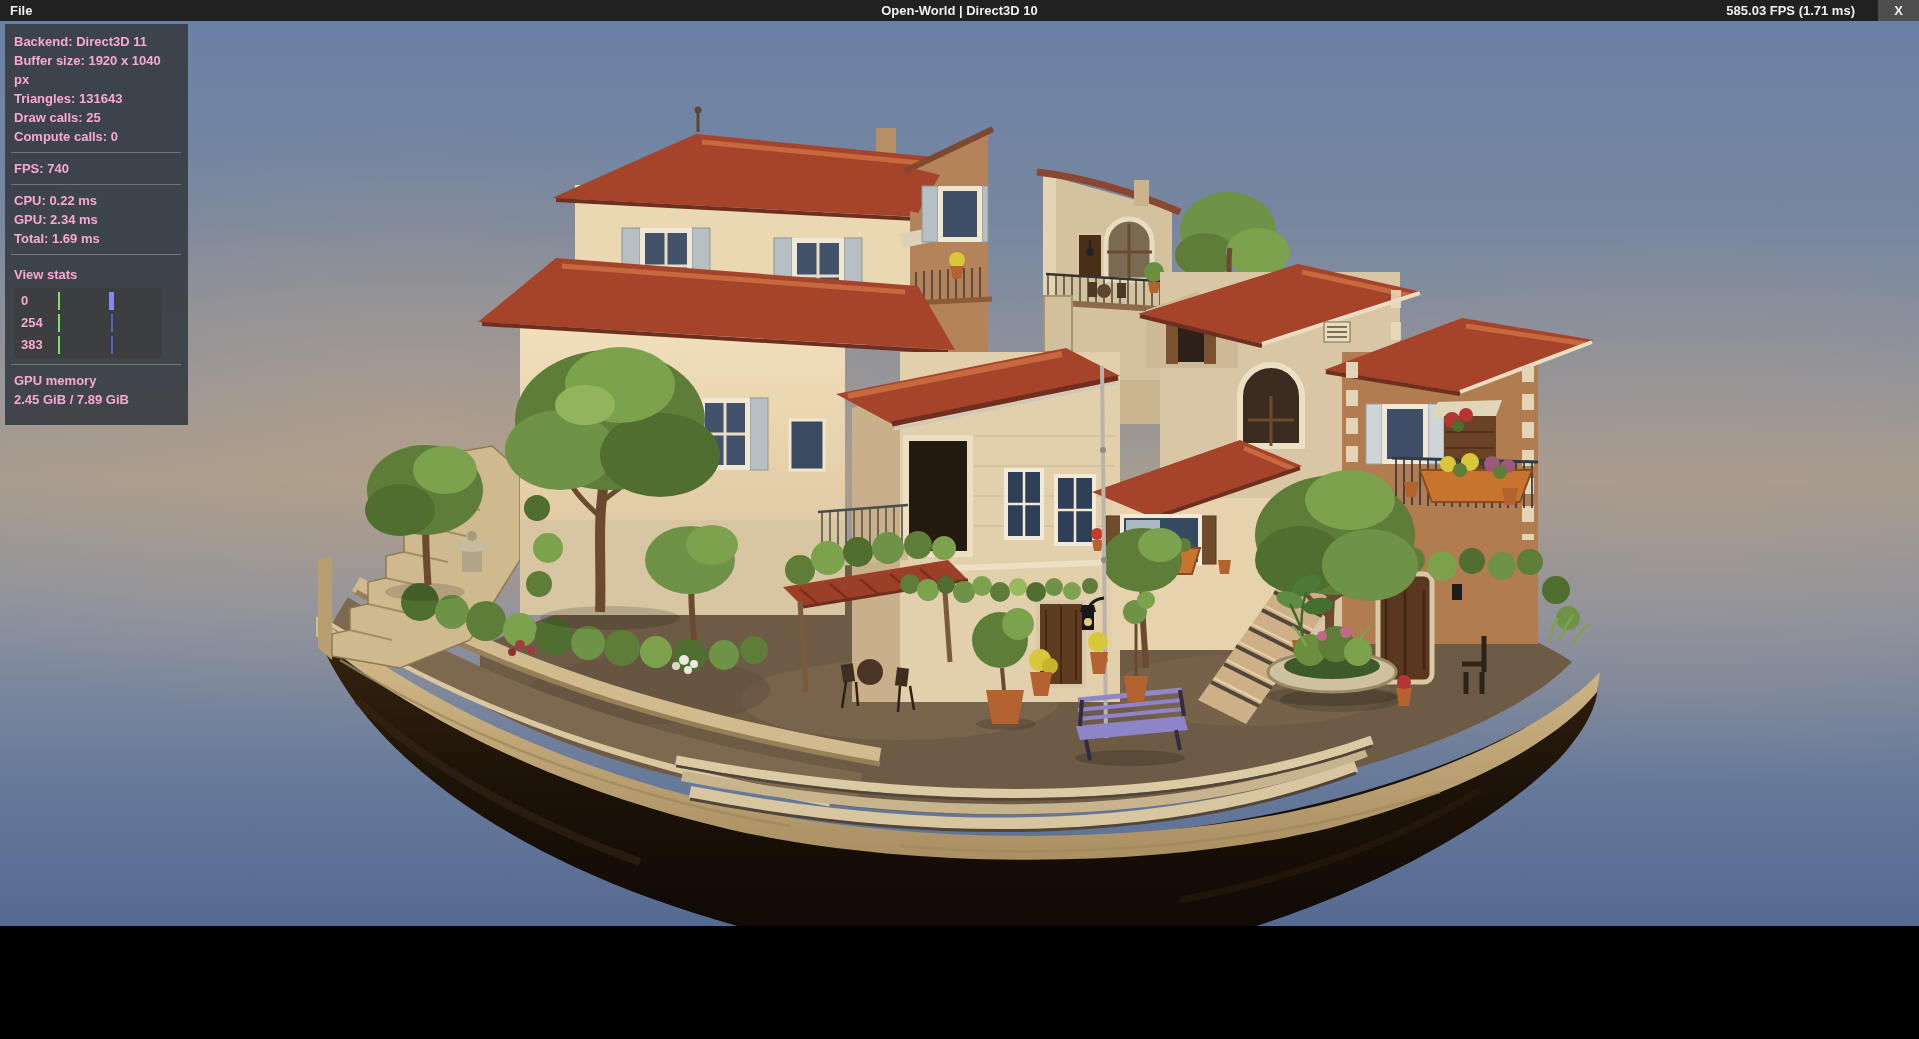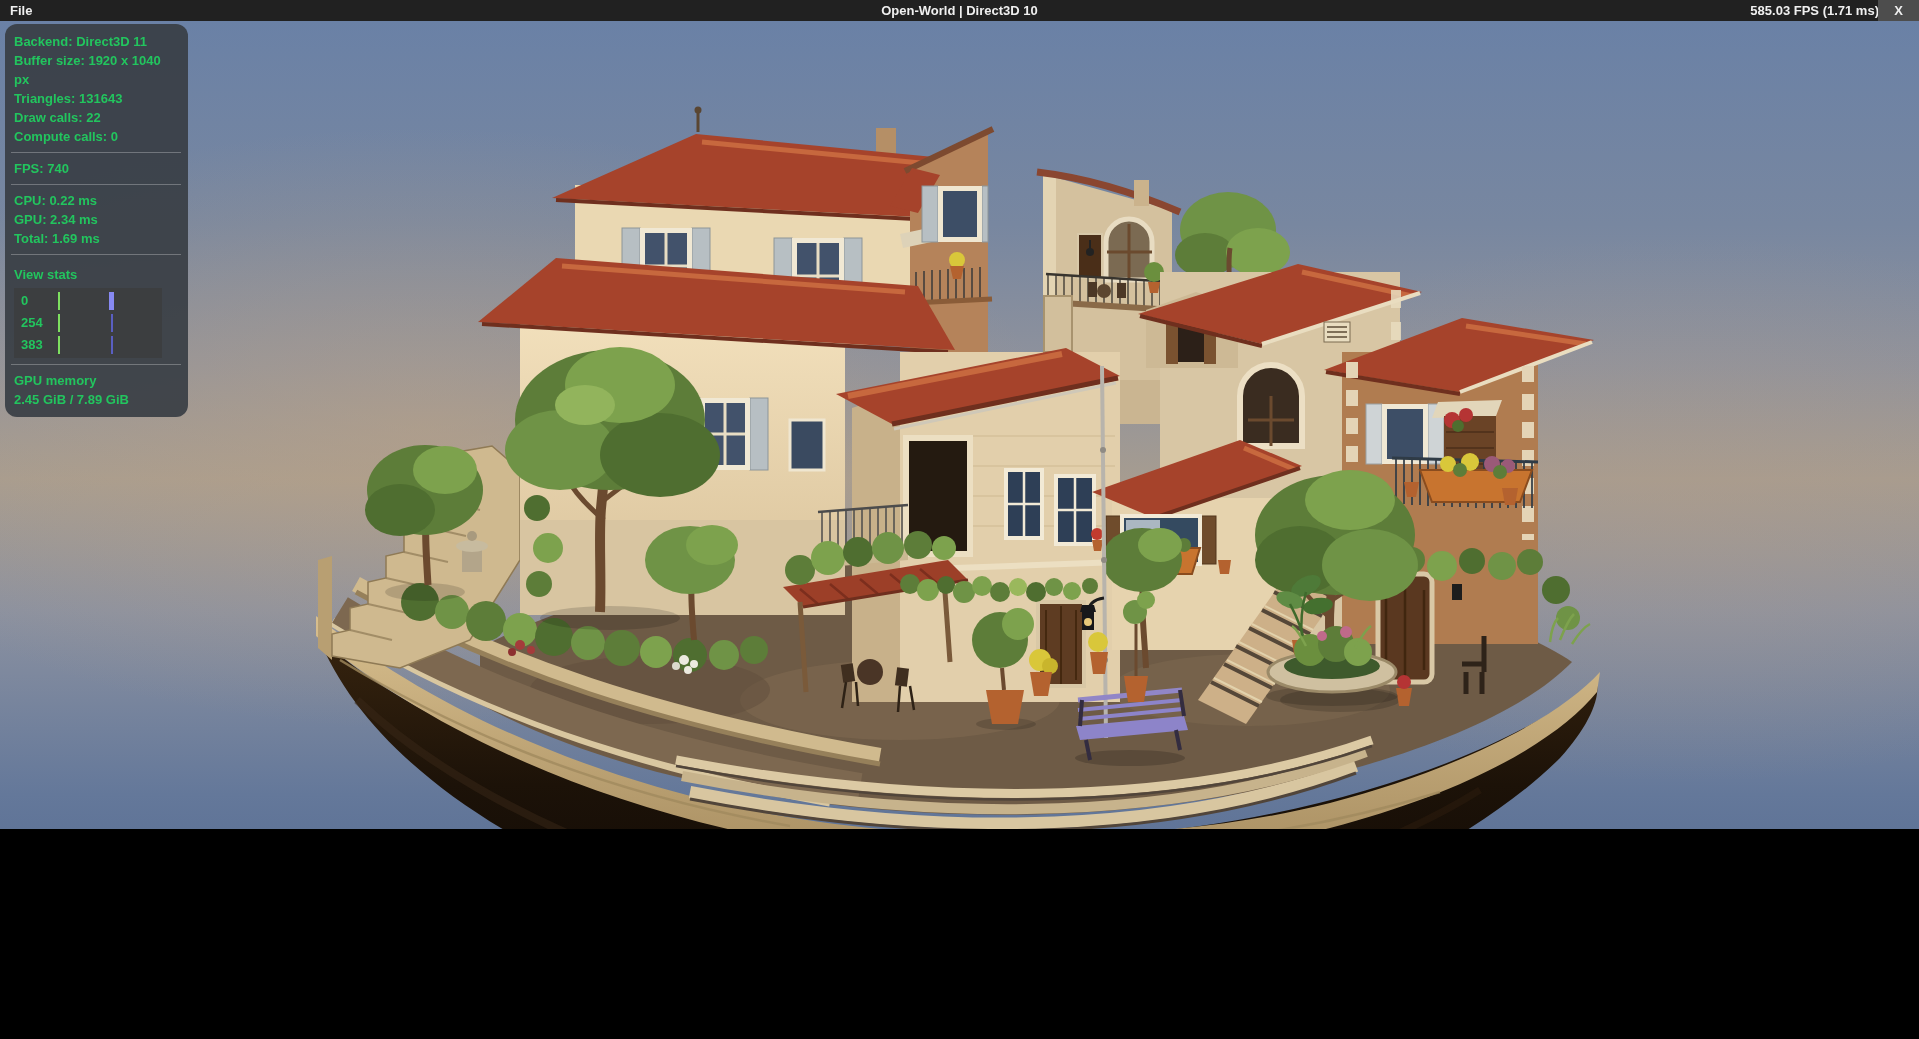--- a/index.html
+++ b/index.html
@@ -1,41 +1,41 @@
 <!DOCTYPE html>
 <html><head>
 <meta charset="utf-8">
 <style>
   html,body{margin:0;padding:0;background:#000;}
-  .screen{position:relative;width:1919px;height:829px;overflow:hidden;
+  .screen{position:relative;width:1919px;height:926px;overflow:hidden;
           font-family:"Liberation Sans",sans-serif;-webkit-font-smoothing:antialiased;}
 
   
   .viewport{position:absolute;left:0;top:21px;width:1919px;height:1018px;
     background:linear-gradient(180deg,#6a81a6 0%,#7887a0 20%,#8f929c 34%,
                #a69c90 45%,#8b91a0 58%,#64789a 76%,#51678f 92%,#4b6190 100%);}
   .viewport .glowL{position:absolute;inset:0;pointer-events:none;
     background:radial-gradient(ellipse 900px 430px at 22% 40%,rgba(190,163,132,.50),rgba(190,163,132,0) 70%);}
   .viewport .glowR{position:absolute;inset:0;pointer-events:none;
     background:radial-gradient(ellipse 760px 380px at 88% 48%,rgba(178,156,136,.38),rgba(178,156,136,0) 72%);}
   .viewport svg{position:absolute;left:0;top:-21px;width:1919px;height:1039px;display:block;}
 
   
   .titlebar{position:absolute;top:0;left:0;width:100%;height:21px;background:#212121;
             color:#efefef;font-size:13px;font-weight:600;z-index:20;}
   .tb-file{position:absolute;left:10px;top:0;line-height:21px;cursor:default;}
   .tb-title{position:absolute;left:0;right:0;top:0;text-align:center;line-height:21px;font-weight:700;}
-  .tb-fps{position:absolute;right:40px;top:0;line-height:21px;font-weight:700;}
+  .tb-fps{position:absolute;right:64px;top:0;line-height:21px;font-weight:700;}
   .tb-close{position:absolute;right:0;top:0;width:41px;height:21px;background:#4d4d4d;
             text-align:center;line-height:21px;font-weight:700;cursor:default;}
 
   
   .stats{position:absolute;left:5px;top:24px;width:183px;box-sizing:border-box;
-         background:rgba(56,62,68,.92);color:#22c55e;font-size:13px;font-weight:700;
-         line-height:19px;padding:8px 10px 8px 9px;z-index:15;border-radius:12px;}
+         background:rgba(56,62,68,.92);color:#f9a8d4;font-size:13px;font-weight:700;
+         line-height:19px;padding:8px 10px 16px 9px;z-index:15;}
   .stats .sep{border:none;border-top:1px solid rgba(255,255,255,.27);margin:6px -3px;}
   .vs-label{margin-top:10px;}
   .vs-box{background:#3c3e40;margin:4px 16px 2px 0;padding:2px 0;}
   .vs-row{position:relative;height:22px;line-height:22px;padding-left:7px;}
   .tick{position:absolute;top:2px;bottom:2px;width:2px;}
   .tick.green{left:44px;background:#7ee060;}
   .tick.blue{left:97px;background:#5a5fc2;}
   .tick.blue.strong{left:95px;width:5px;background:#8789f2;}
 </style>
 </head>
@@ -475,21 +475,21 @@
     <span class="tb-file">File</span>
     <span class="tb-title">Open-World | Direct3D 10</span>
     <span class="tb-fps">585.03 FPS (1.71 ms)</span>
     <span class="tb-close">X</span>
   </div>
 
   <div class="stats">
     <div>Backend: Direct3D 11</div>
     <div>Buffer size: 1920 x 1040 px</div>
     <div>Triangles: 131643</div>
-    <div>Draw calls: 22</div>
+    <div>Draw calls: 25</div>
     <div>Compute calls: 0</div>
     <hr class="sep">
     <div>FPS: 740</div>
     <hr class="sep">
     <div>CPU: 0.22 ms</div>
     <div>GPU: 2.34 ms</div>
     <div>Total: 1.69 ms</div>
     <hr class="sep">
     <div class="vs-label">View stats</div>
     <div class="vs-box">

